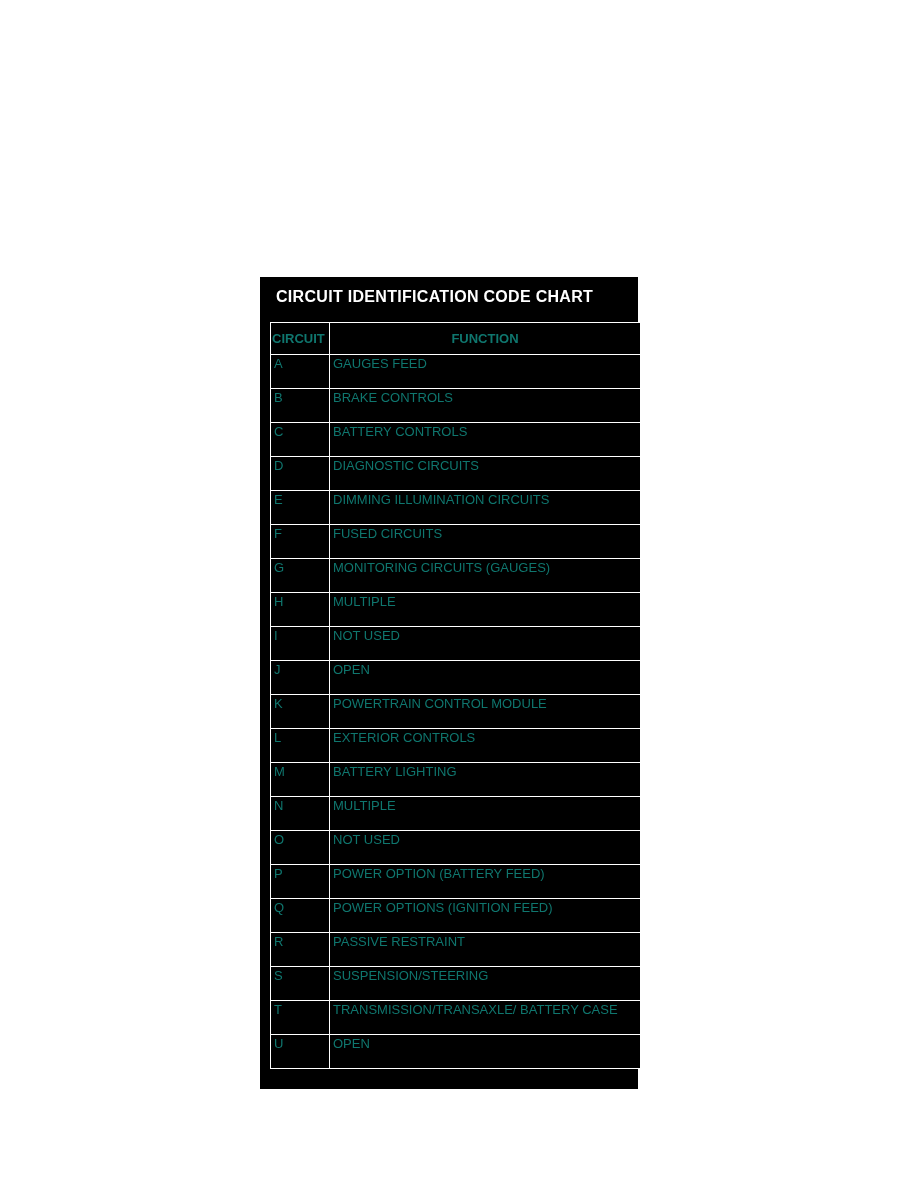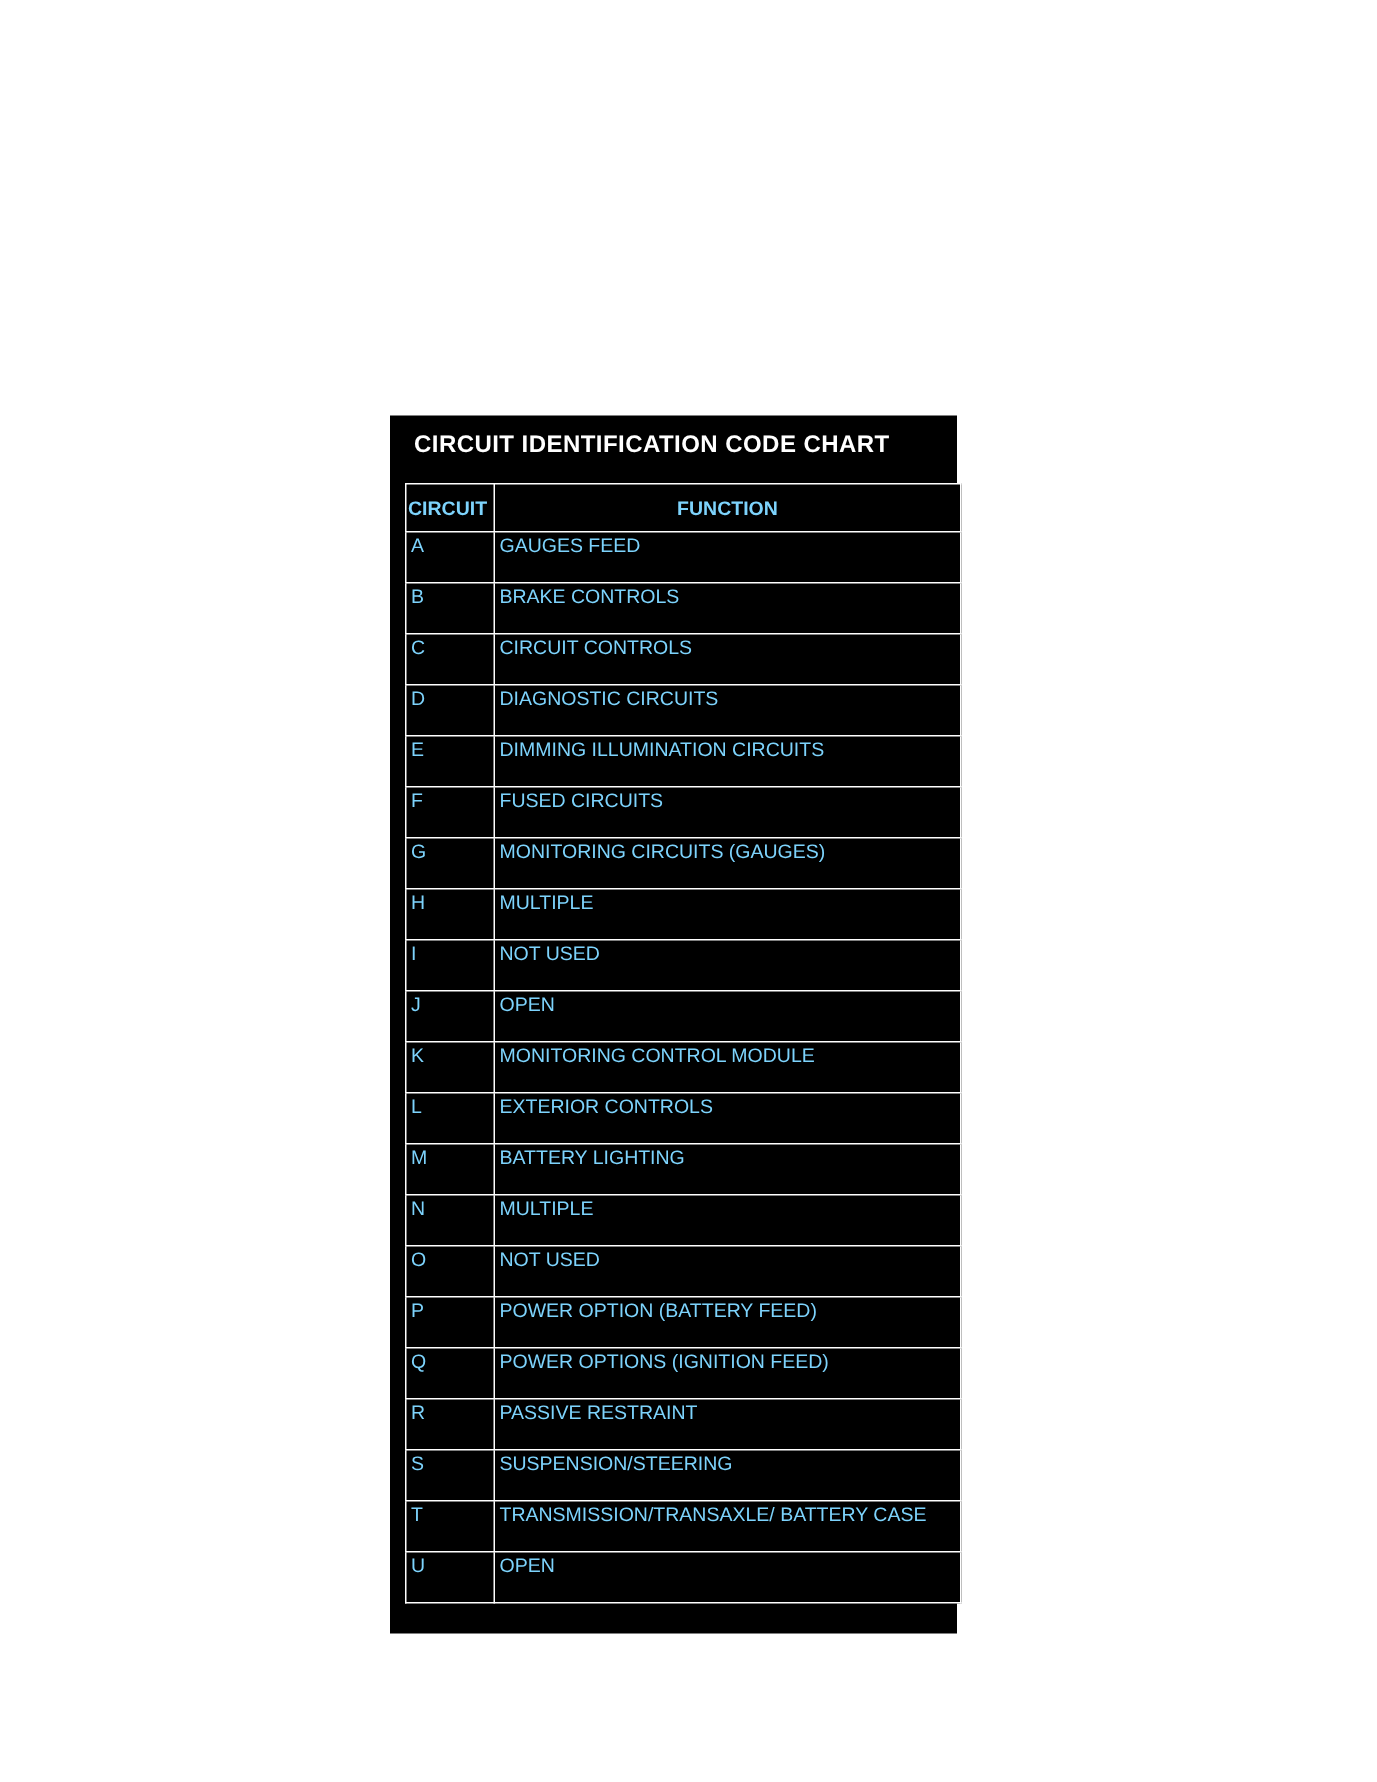--- a/index.html
+++ b/index.html
@@ -36,21 +36,21 @@
     border-collapse: collapse;
     table-layout: fixed;
     width: 371px;
     margin: 16px 0 0 10px;
     background: #000000;
   }
   table.code-table col.col-circuit { width: 59px; }
   table.code-table th,
   table.code-table td {
     border: 1px solid #ffffff;
-    color: #7dd3fc;
+    color: #0f766e;
     font-size: 13px;
     box-sizing: border-box;
     overflow: hidden;
   }
   table.code-table thead th {
     height: 32px;
     font-weight: bold;
     vertical-align: middle;
   }
   th.circuit-header {
@@ -91,21 +91,21 @@
     <td>GAUGES FEED</td>
   </tr>
 
   <tr>
     <td>B</td>
     <td>BRAKE CONTROLS</td>
   </tr>
 
   <tr>
     <td>C</td>
-    <td>CIRCUIT CONTROLS</td>
+    <td>BATTERY CONTROLS</td>
   </tr>
 
   <tr>
     <td>D</td>
     <td>DIAGNOSTIC CIRCUITS</td>
   </tr>
 
   <tr>
     <td>E</td>
     <td>DIMMING ILLUMINATION CIRCUITS</td>
@@ -131,21 +131,21 @@
     <td>NOT USED</td>
   </tr>
 
   <tr>
     <td>J</td>
     <td>OPEN</td>
   </tr>
 
   <tr>
     <td>K</td>
-    <td>MONITORING CONTROL MODULE</td>
+    <td>POWERTRAIN CONTROL MODULE</td>
   </tr>
 
   <tr>
     <td>L</td>
     <td>EXTERIOR CONTROLS</td>
   </tr>
 
   <tr>
     <td>M</td>
     <td>BATTERY LIGHTING</td>

